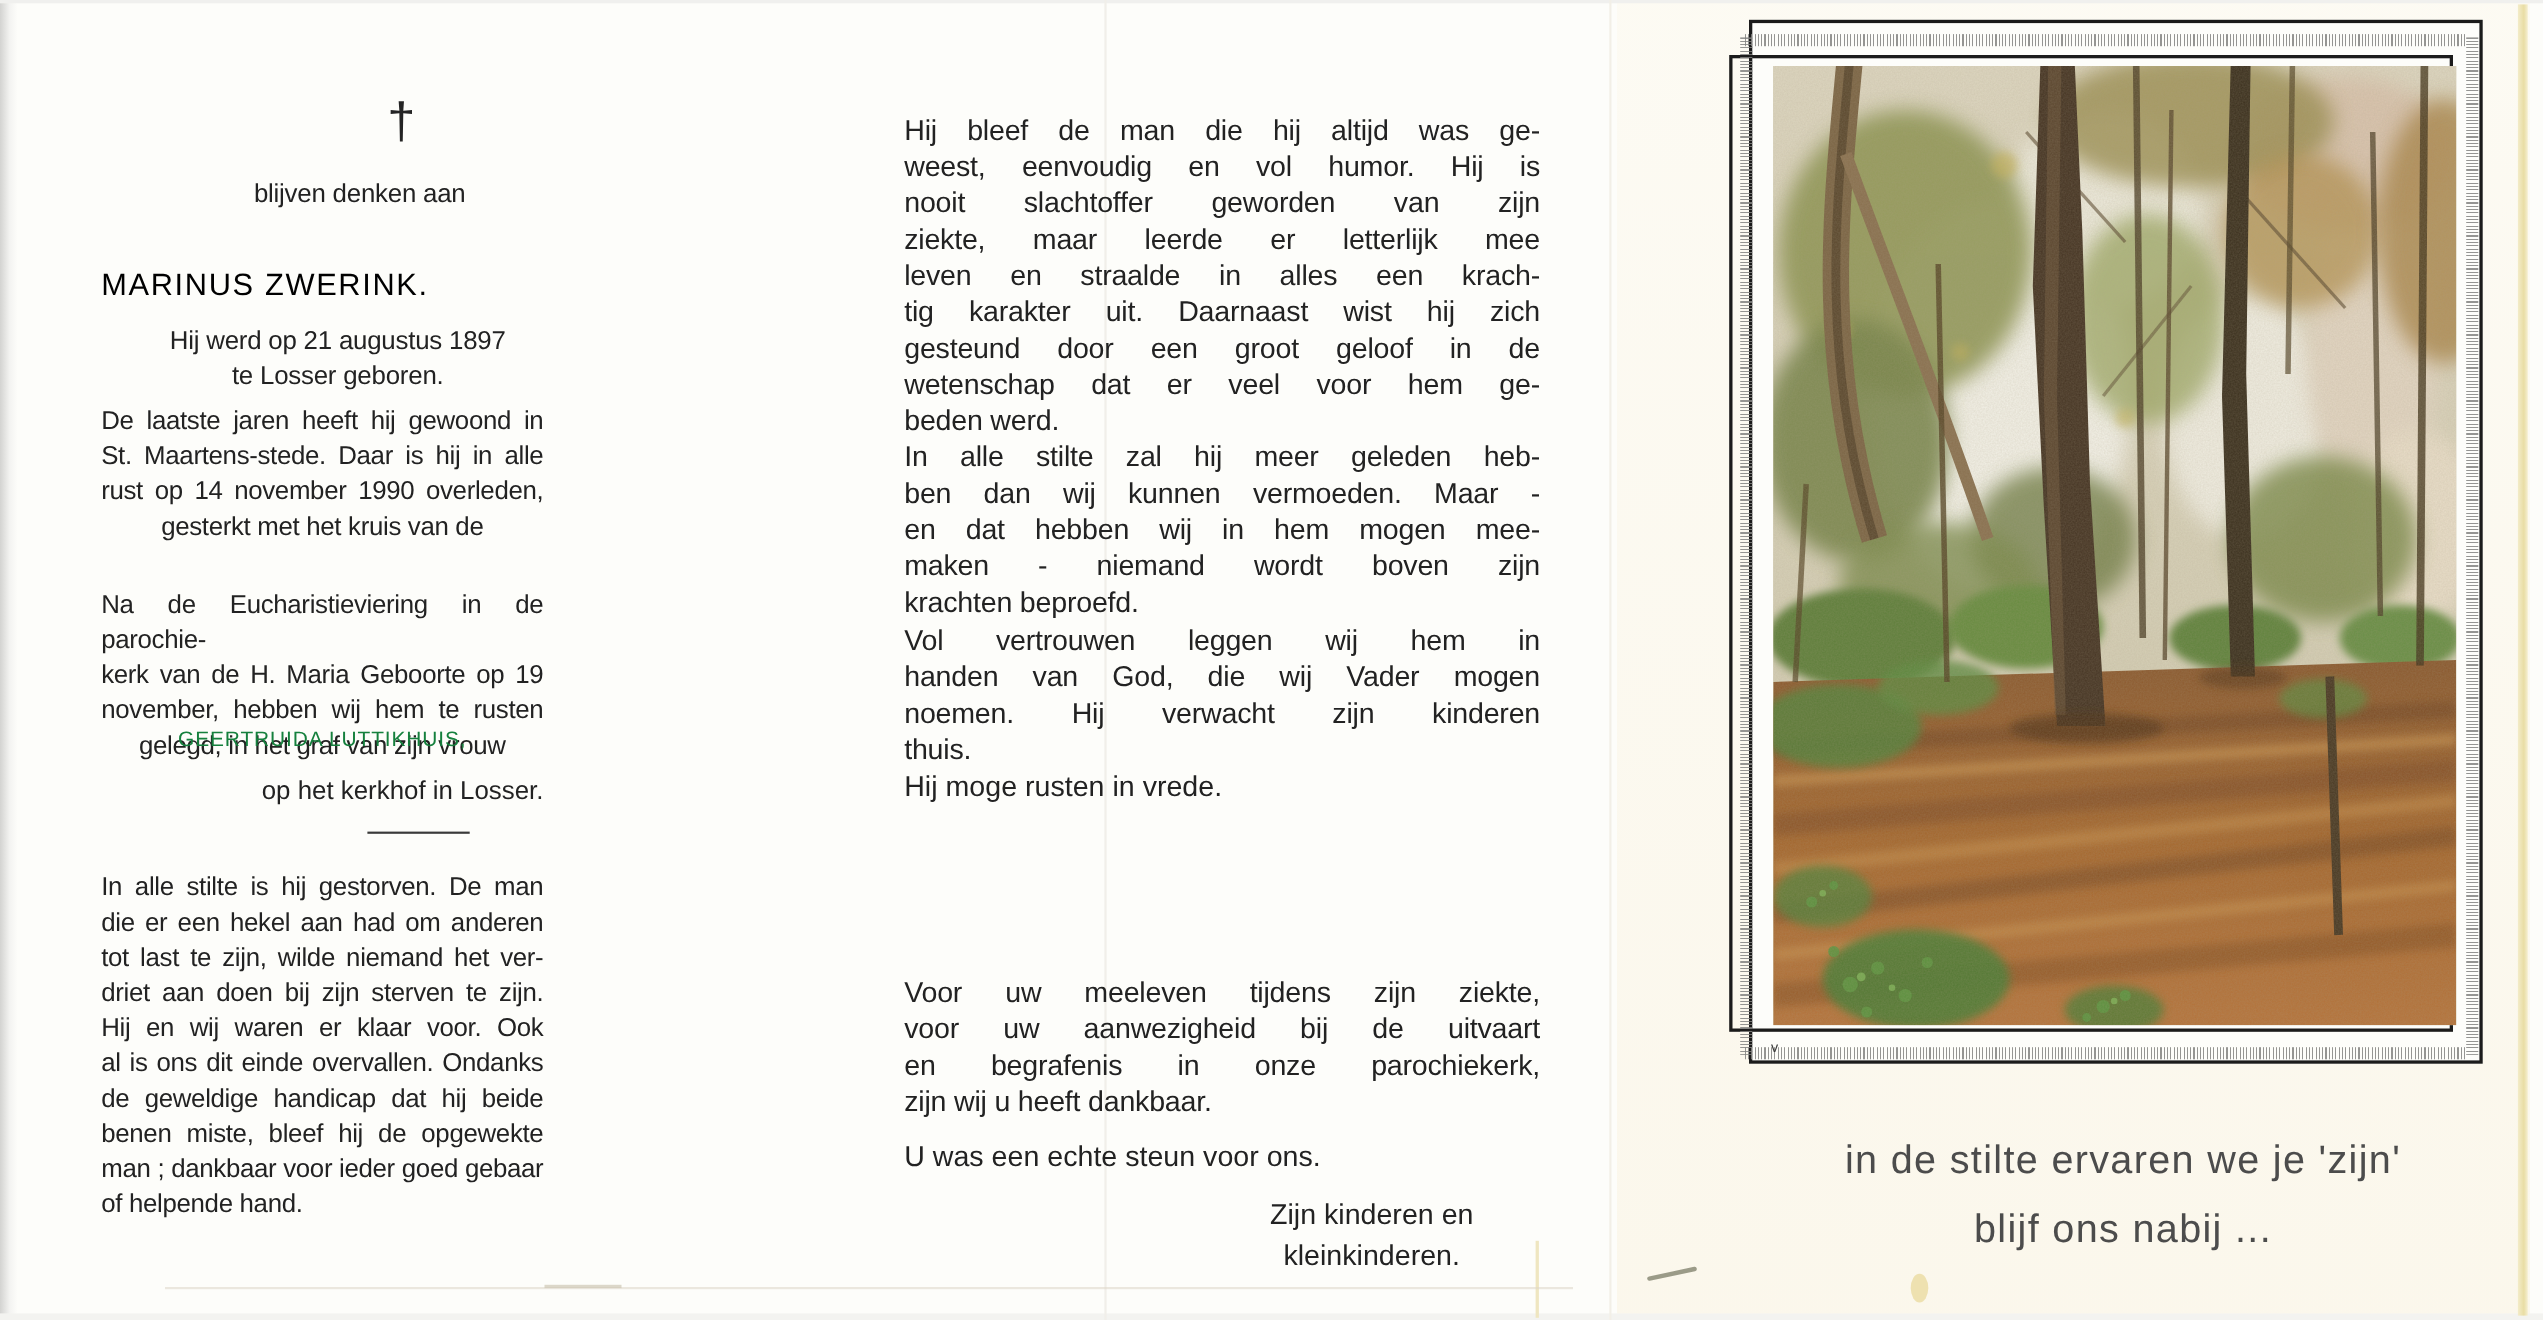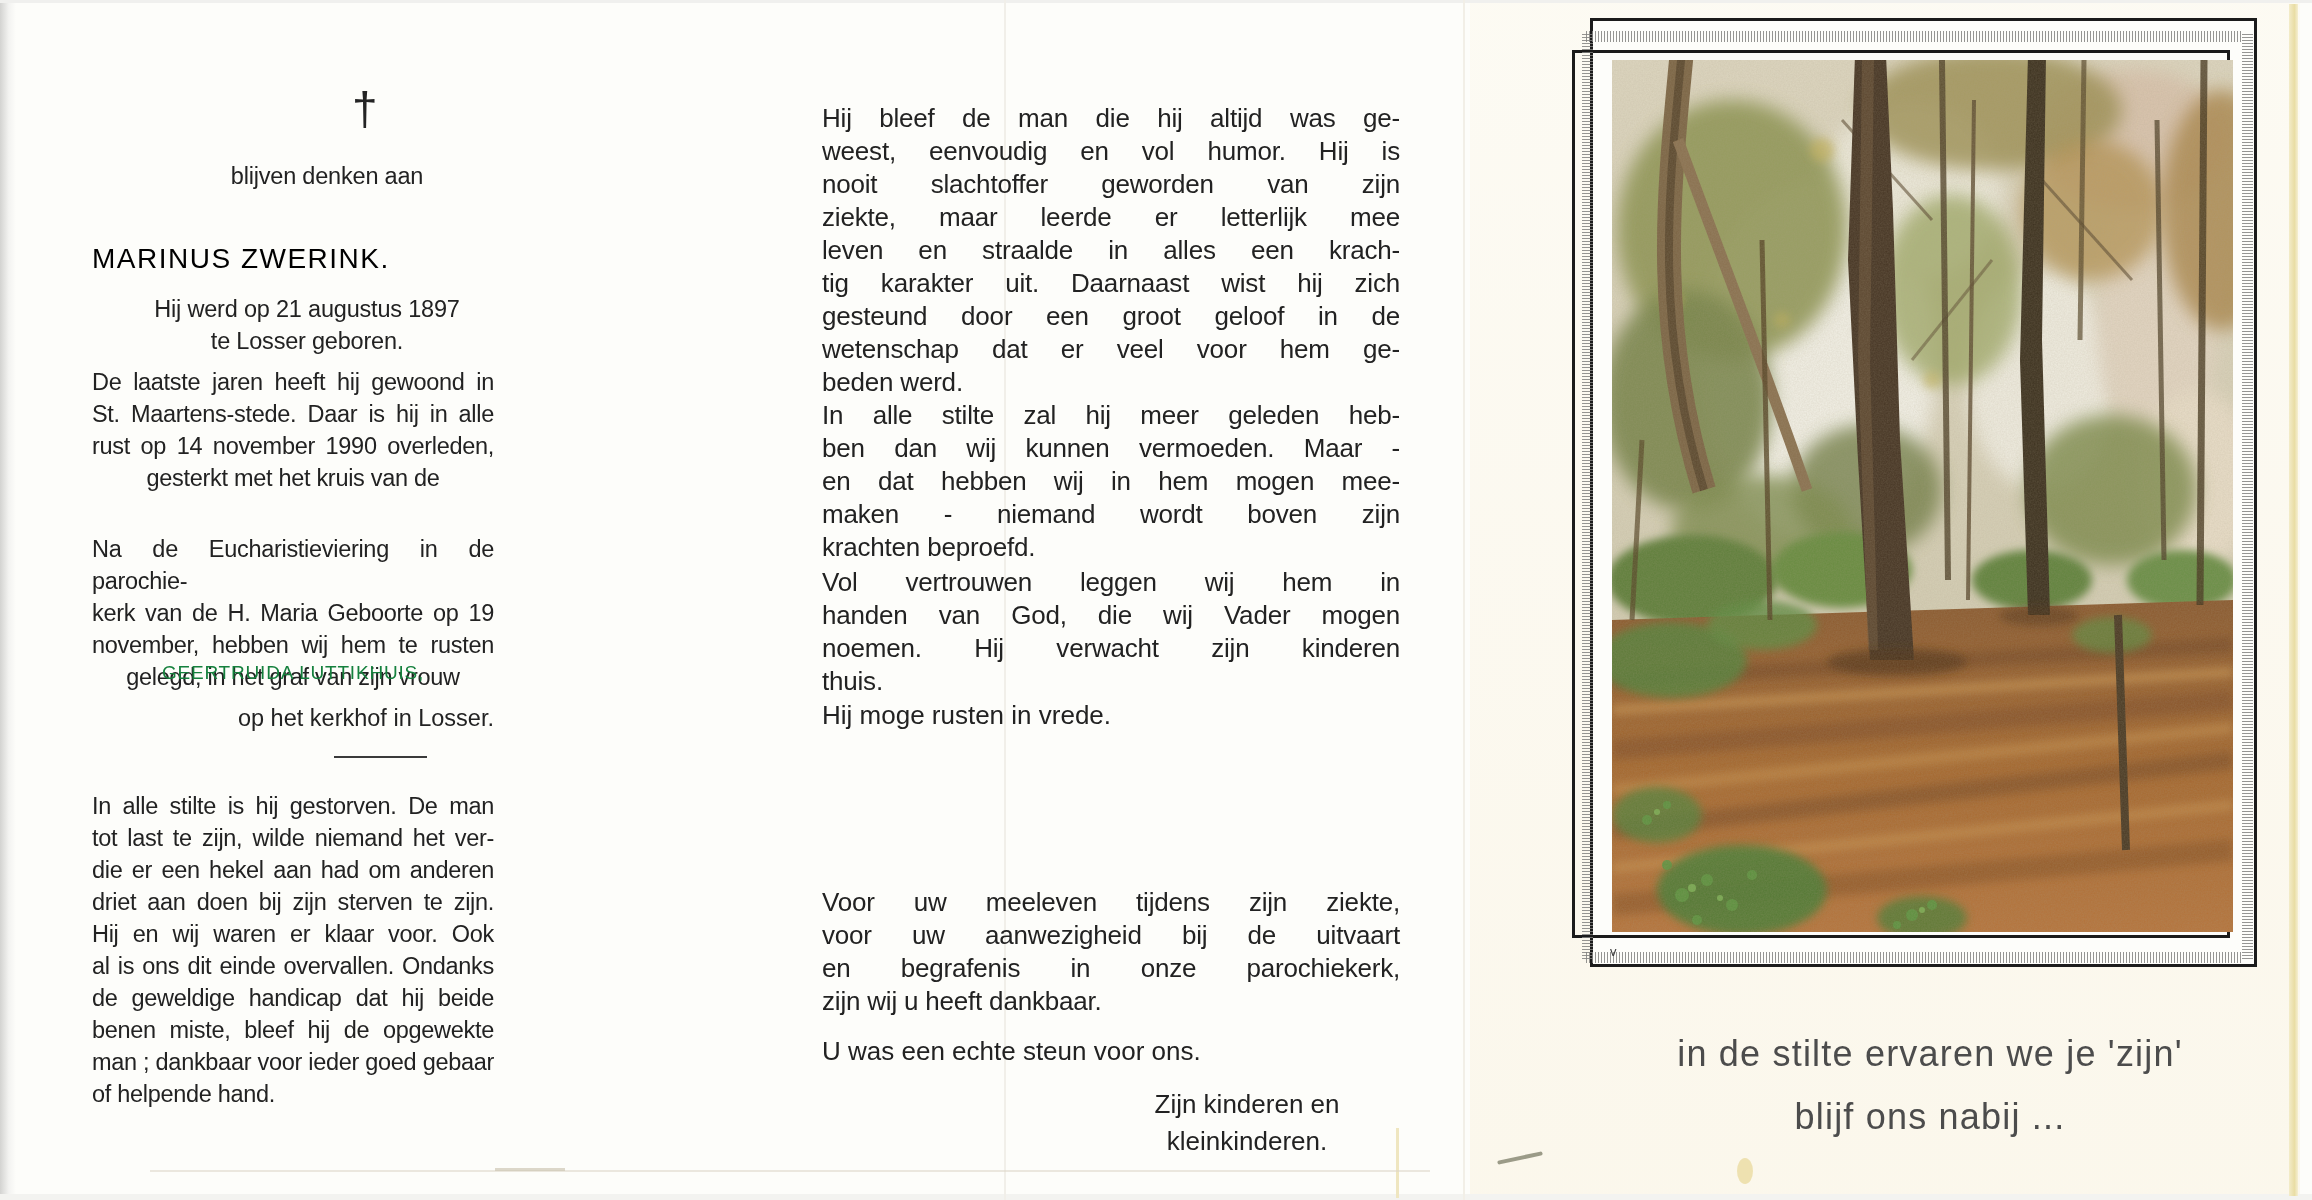--- a/index.html
+++ b/index.html
@@ -137,22 +137,22 @@
       </div>
 
     <div class="lp-wife">GEERTRUIDA LUTTIKHUIS,</div>
 
     <div class="lp-cemetery">op het kerkhof in Losser.</div>
 
     <div class="lp-divider"></div>
 
     <div id="lp-silence" class="jp">
         <div class="ln">In alle stilte is hij gestorven. De man</div>
+        <div class="ln">die er een hekel aan had om anderen</div>
         <div class="ln">tot last te zijn, wilde niemand het ver-</div>
-        <div class="ln">die er een hekel aan had om anderen</div>
         <div class="ln">driet aan doen bij zijn sterven te zijn.</div>
         <div class="ln">Hij en wij waren er klaar voor.  Ook</div>
         <div class="ln">al is ons dit einde overvallen. Ondanks</div>
         <div class="ln">de geweldige handicap dat hij beide</div>
         <div class="ln">benen miste, bleef hij de opgewekte</div>
         <div class="ln">man ; dankbaar voor ieder goed gebaar</div>
         <div class="ln">of helpende hand.</div>
       </div>
   </section>
 

